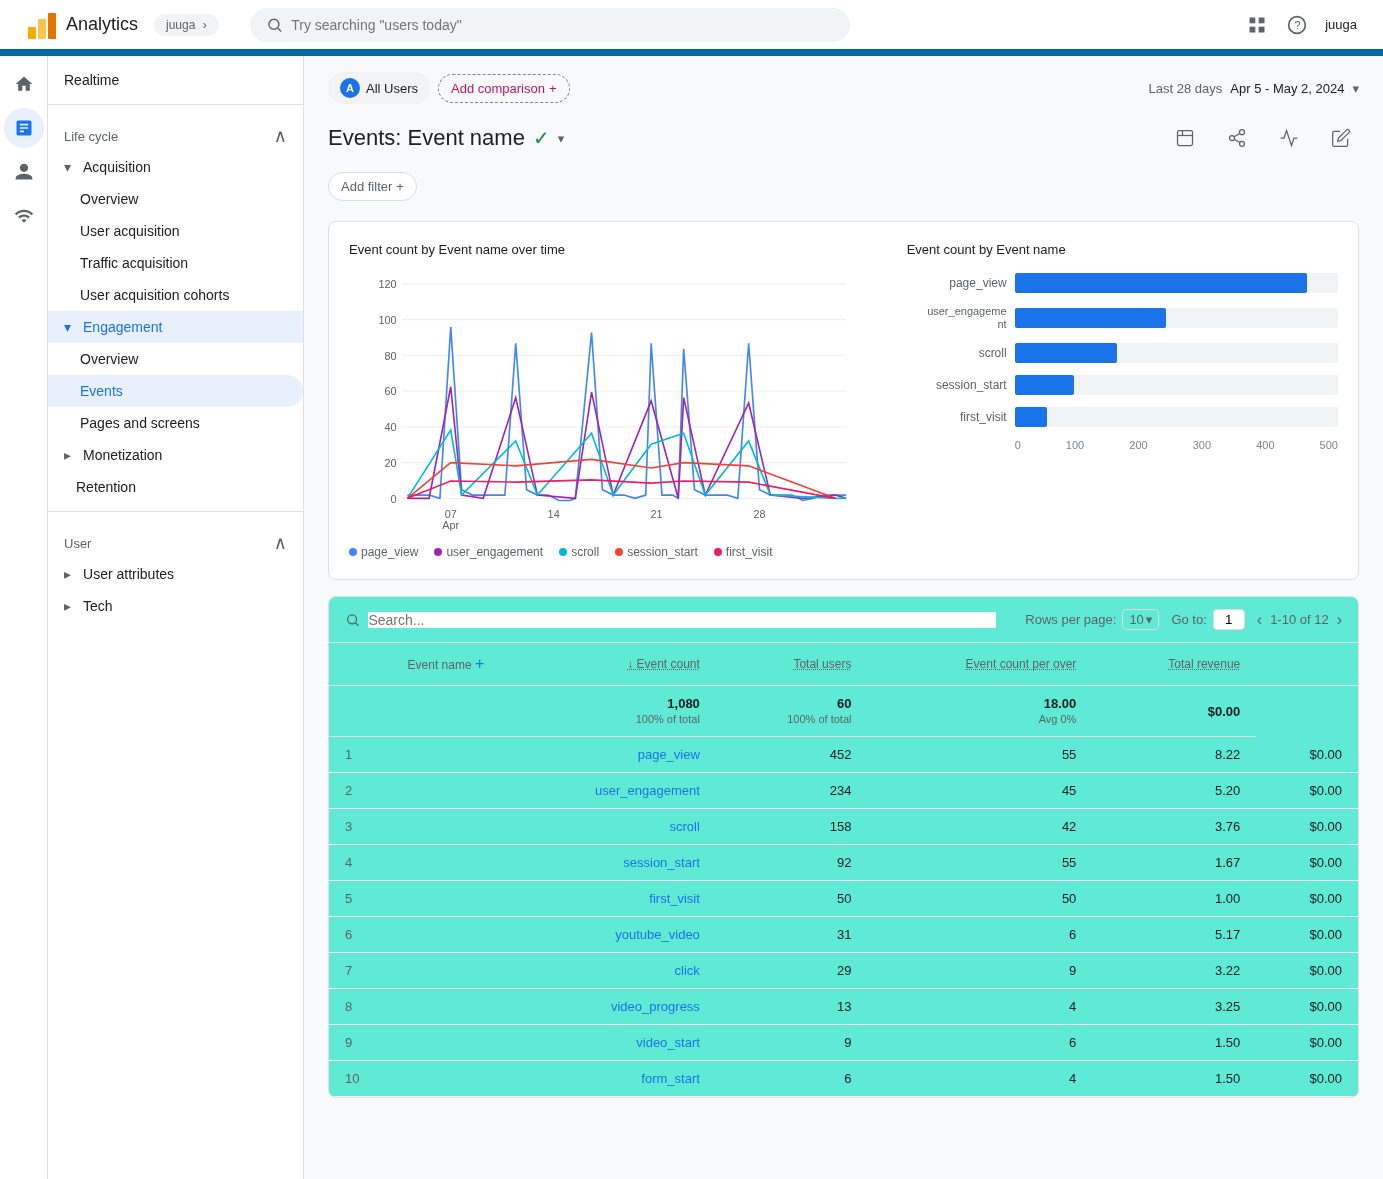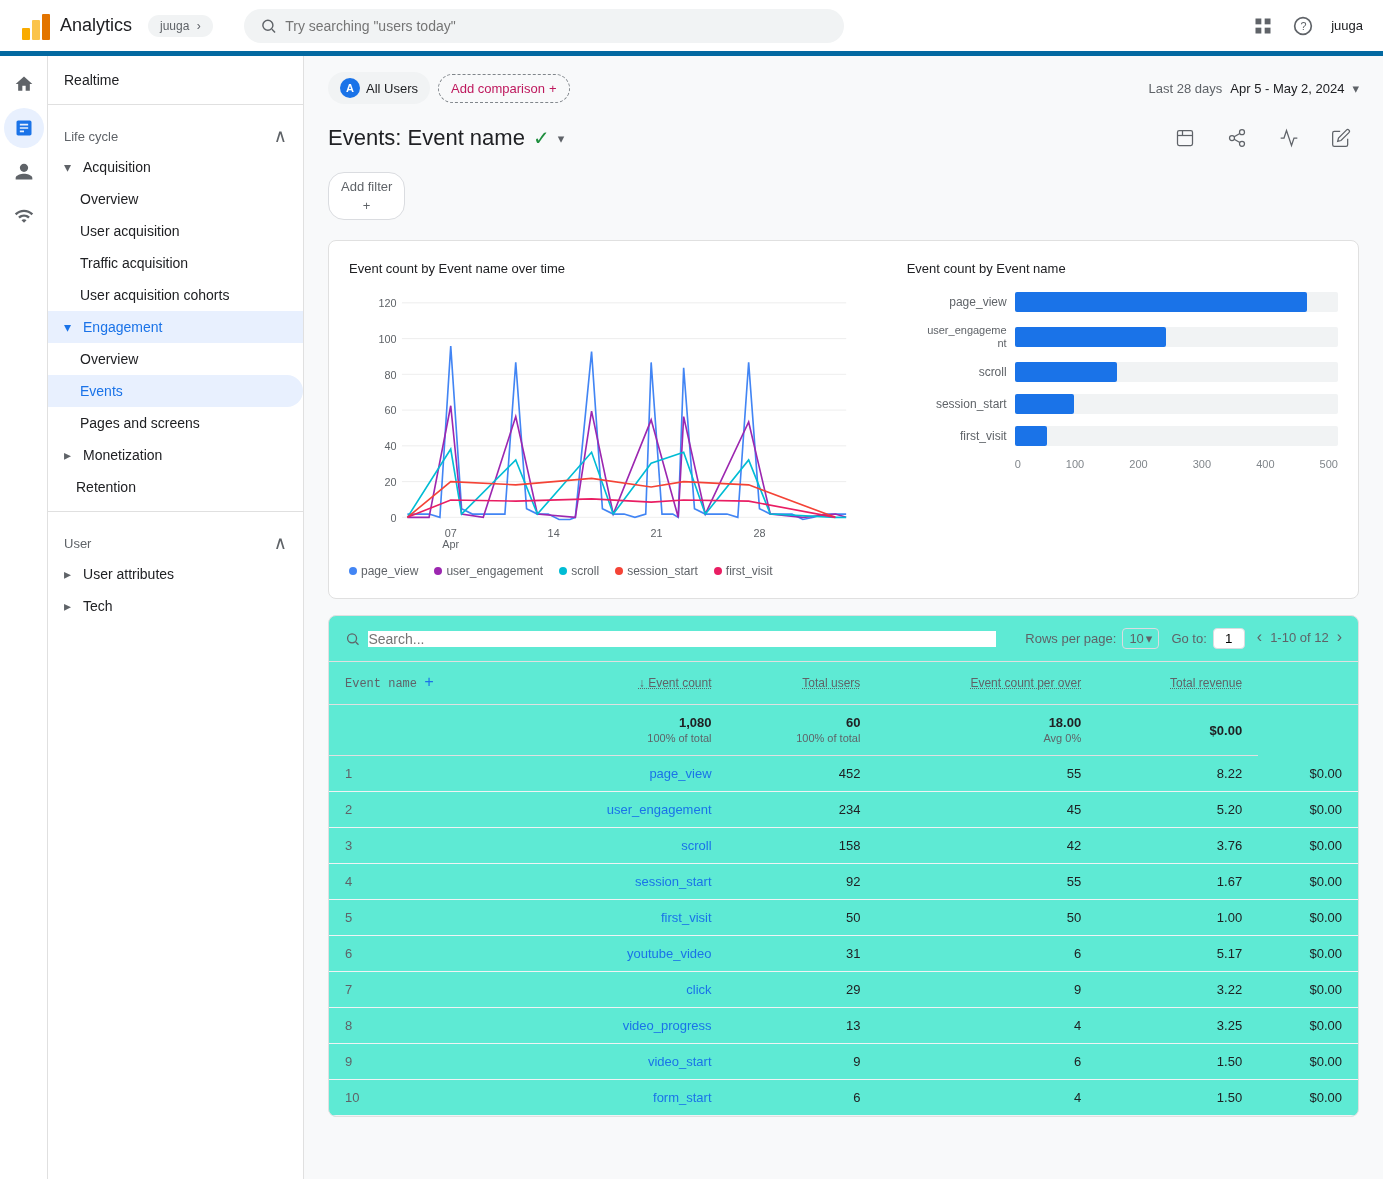--- a/index.html
+++ b/index.html
@@ -1,21 +1,21 @@
 <!DOCTYPE html>
 <html><head>
   <meta charset="utf-8">
   <style>
     * { box-sizing: border-box; margin: 0; padding: 0; }
     body { font-family: 'Google Sans', Arial, sans-serif; font-size: 13px; color: #202124; background: #f8f9fa; }
     
     
     .top-nav {
       display: flex; align-items: center; background: #fff;
-      border-bottom: 5px solid #0369a1; height: 56px; padding: 0 20px;
+      border-bottom: 7px solid #0369a1; height: 56px; padding: 0 26px;
       position: fixed; top: 0; left: 0; right: 0; z-index: 100;
     }
     .logo-area { display: flex; align-items: center; gap: 8px; min-width: 200px; }
     .logo-icon { width: 32px; height: 32px; }
     .app-title { font-size: 18px; color: #202124; font-weight: 400; }
     .account-chip { margin-left: 8px; background: #f1f3f4; border-radius: 16px; padding: 4px 12px; font-size: 12px; color: #5f6368; cursor: pointer; }
     .search-bar { flex: 1; max-width: 600px; margin: 0 24px; background: #f1f3f4; border-radius: 24px; display: flex; align-items: center; padding: 8px 16px; gap: 8px; }
     .search-bar input { border: none; background: transparent; outline: none; font-size: 14px; width: 100%; color: #202124; }
     .nav-right { margin-left: auto; display: flex; align-items: center; gap: 16px; }
     .nav-icon { width: 24px; height: 24px; cursor: pointer; color: #5f6368; display: flex; align-items: center; justify-content: center; }
@@ -51,21 +51,21 @@
     
     .page-title-row { display: flex; align-items: center; justify-content: space-between; margin-bottom: 16px; }
     .page-title { display: flex; align-items: center; gap: 8px; }
     .page-title h1 { font-size: 22px; font-weight: 400; color: #202124; }
     .check-icon { color: #1e8e3e; font-size: 20px; }
     .title-actions { display: flex; align-items: center; gap: 16px; }
     .title-action-btn { width: 36px; height: 36px; border-radius: 50%; display: flex; align-items: center; justify-content: center; cursor: pointer; color: #5f6368; }
     
     
     .filter-row { margin-bottom: 20px; }
-    .add-filter-btn { display: flex; align-items: center; gap: 4px; border: 1px solid #dadce0; border-radius: 16px; padding: 6px 12px; font-size: 13px; color: #5f6368; cursor: pointer; background: #fff; flex-direction: column; }
+    .add-filter-btn { display: flex; align-items: center; gap: 4px; border: 1px solid #dadce0; border-radius: 16px; padding: 6px 12px; font-size: 13px; color: #5f6368; cursor: pointer; background: #fff; }
     
     
     .charts-section { background: #fff; border: 1px solid #e0e0e0; border-radius: 8px; padding: 20px; margin-bottom: 16px; }
     .charts-row { display: flex; gap: 40px; }
     .chart-left { flex: 1.2; }
     .chart-right { flex: 1; }
     .chart-title { font-size: 13px; color: #202124; margin-bottom: 16px; font-weight: 500; }
     
     
     .line-chart-container { position: relative; height: 260px; }
@@ -79,31 +79,31 @@
     
     .chart-legend { display: flex; gap: 16px; flex-wrap: wrap; margin-top: 12px; }
     .legend-item { display: flex; align-items: center; gap: 4px; font-size: 12px; color: #5f6368; }
     .legend-dot { width: 8px; height: 8px; border-radius: 50%; }
     
     
     .table-section { background: #5eead4; border: 1px solid #e0e0e0; border-radius: 8px; overflow: hidden; }
     .table-toolbar { display: flex; align-items: center; padding: 12px 16px; gap: 16px; border-bottom: 1px solid #e0e0e0; }
     .table-search { display: flex; align-items: center; gap: 8px; flex: 1; }
     .table-search input { border: none; outline: none; font-size: 14px; color: #202124; width: 100%; }
-    .table-controls { display: flex; align-items: flex-start; gap: 12px; font-size: 13px; color: #5f6368; margin-left: 13px; }
+    .table-controls { display: flex; align-items: center; gap: 12px; font-size: 13px; color: #5f6368; margin-left: 13px; }
     .rows-select { display: flex; align-items: center; gap: 6px; }
     .select-box { display: flex; align-items: center; gap: 2px; cursor: pointer; border: 1px solid #dadce0; border-radius: 4px; padding: 2px 6px; }
     .goto-input { width: 32px; border: 1px solid #dadce0; border-radius: 4px; padding: 2px 6px; text-align: center; }
     .pagination { display: flex; align-items: center; gap: 8px; }
     .page-arrow { cursor: pointer; color: #5f6368; font-size: 16px; }
     
     table { width: 100%; border-collapse: collapse; }
     thead tr { border-bottom: 1px solid #e0e0e0; }
     th { padding: 12px 16px; text-align: right; font-size: 12px; font-weight: 500; color: #5f6368; }
-    th:first-child { text-align: left; font-family: Liberation Mono, monospace; }
+    th:first-child { text-align: right; }
     th.underlined { text-decoration: underline dotted; cursor: help; }
     td { padding: 10px 16px; font-size: 13px; color: #202124; text-align: right; border-bottom: 1px solid #f1f3f4; }
     td:first-child { text-align: left; color: #5f6368; }
     td a { color: #1a73e8; text-decoration: none; }
     .totals-row td { font-weight: 500; border-bottom: 1px solid #e0e0e0; }
     .totals-sub { font-size: 11px; color: #5f6368; font-weight: 400; }
     .add-col-btn { cursor: pointer; color: #1a73e8; font-size: 16px; }
   </style>
 </head>
 <body>

